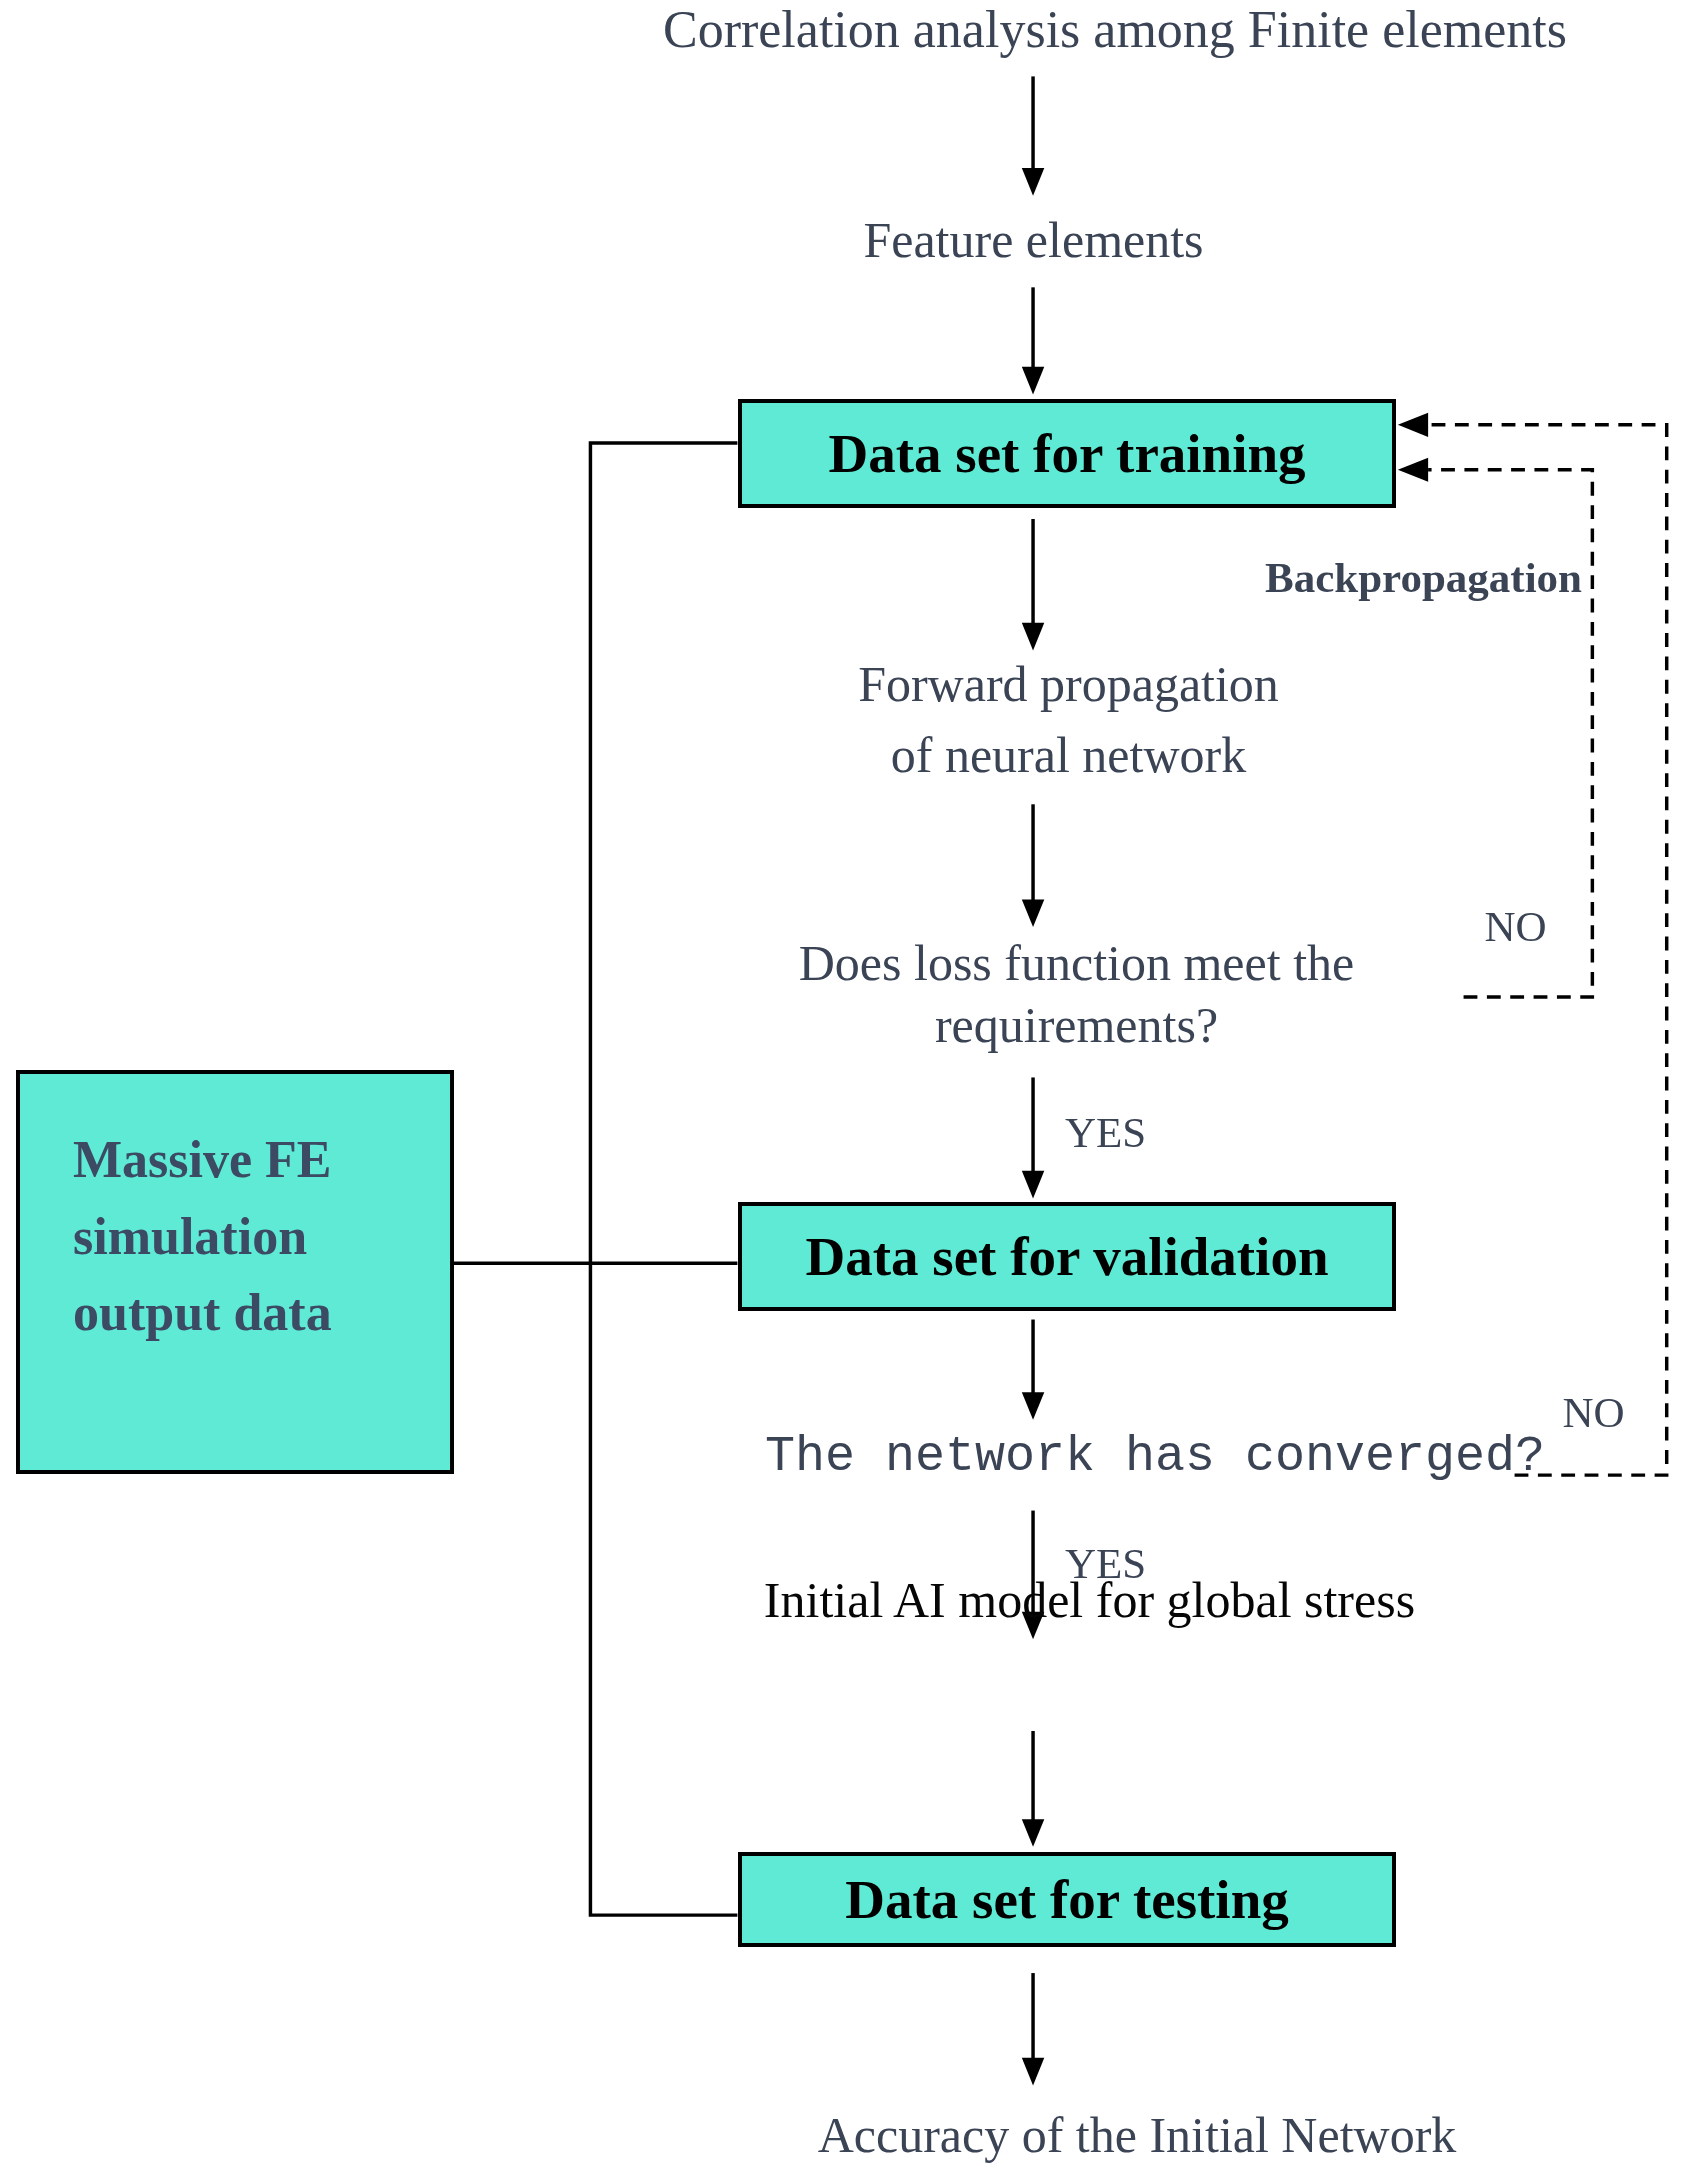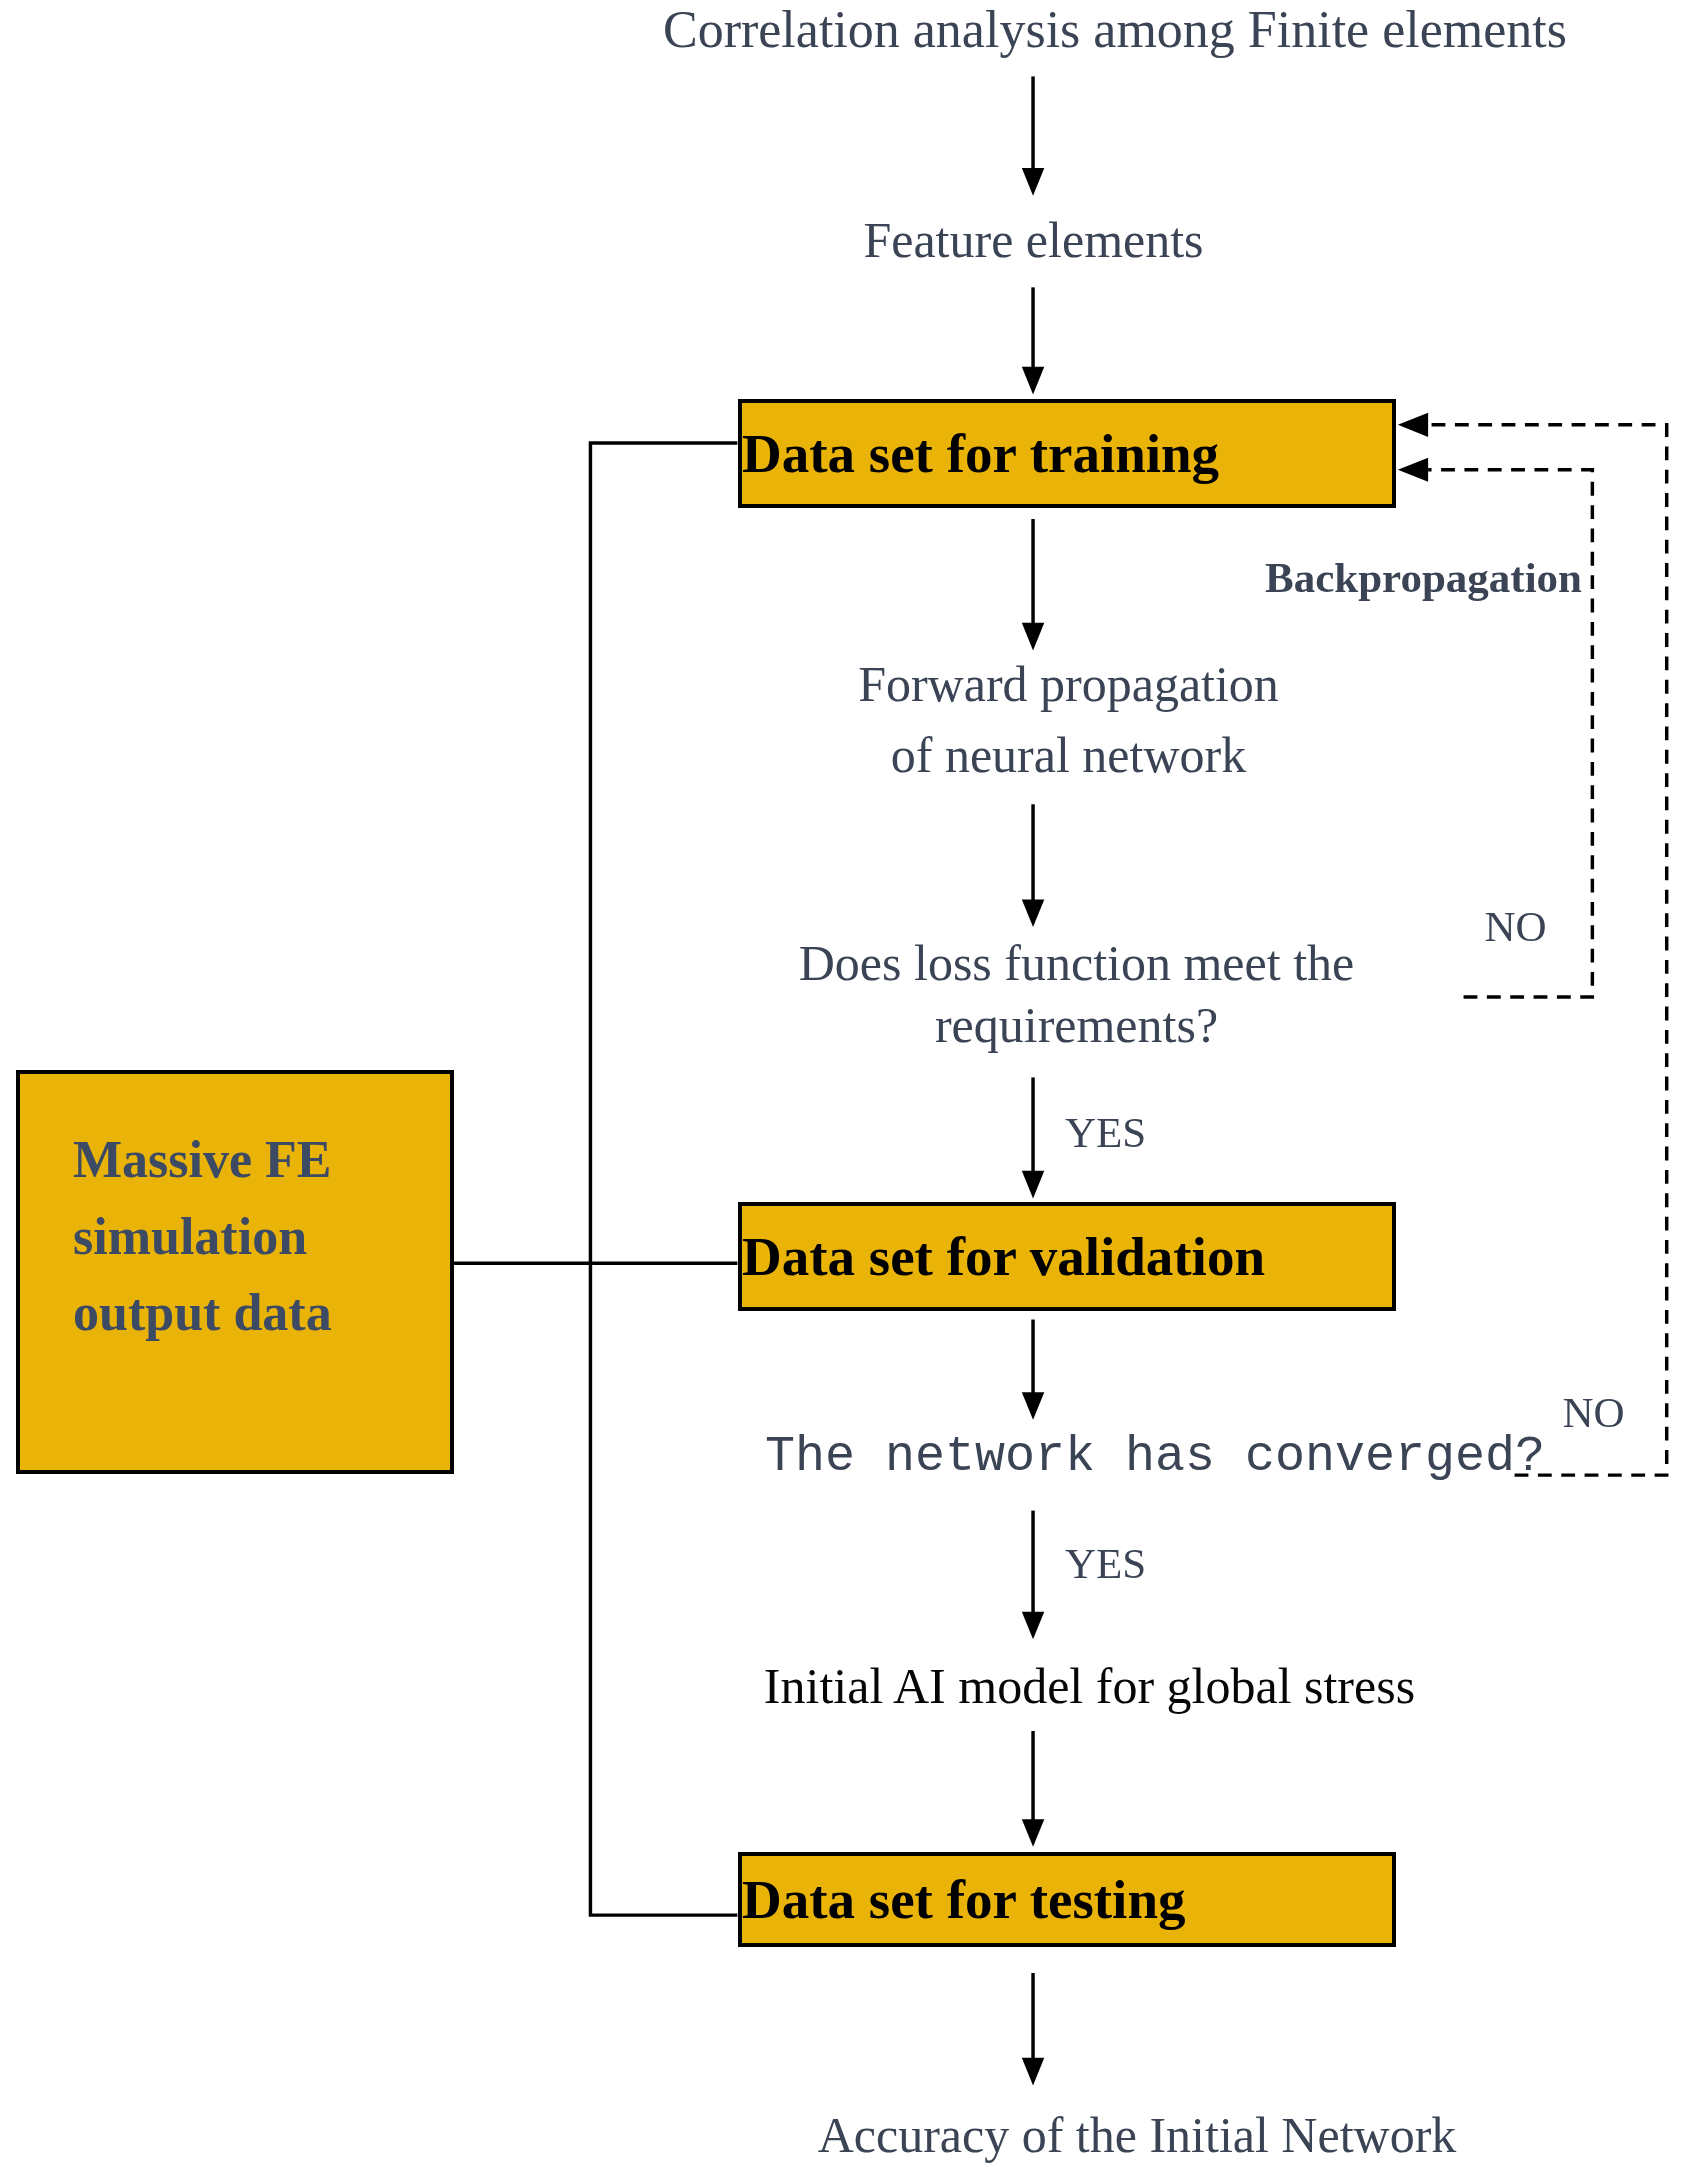--- a/index.html
+++ b/index.html
@@ -22,22 +22,22 @@
   .t.title { font-size:52px; }
   .t.black { color:#060606; }
   .t.small { font-size:43px; }
   .t.bold  { font-weight:bold; }
   .t.right { text-align:right; }
   .t.left  { text-align:left; }
   .box {
     position:absolute;
     box-sizing:border-box;
     border:4.3px solid #000000;
-    background:#eab308;
-    display:flex; align-items:center; justify-content:flex-start;
+    background:#5eead4;
+    display:flex; align-items:center; justify-content:center;
   }
   .box span {
     font-weight:bold;
     font-size:55px;
     color:#000000;
     white-space:nowrap;
   }
   .massive-line {
     position:absolute;
     font-weight:bold;
@@ -124,21 +124,21 @@
   <div class="t small left" style="left:1065px; top:1110px; width:138px;">YES</div>
 
   <div class="box" style="left:738px; top:1202px; width:658px; height:109px;">
     <span>Data set for validation</span>
   </div>
 
   <div class="t" style="left:765px; top:1430px; width:683px;font-family:Liberation Mono, monospace;">The network has converged?</div>
   <div class="t small" style="left:1546px; top:1390px; width:95px;">NO</div>
   <div class="t small left" style="left:1065px; top:1541px; width:138px;">YES</div>
 
-  <div class="t black" style="left:709px; top:1659px; width:761px;">Initial AI model for global stress</div>
+  <div class="t black" style="left:709px; top:1573px; width:761px;">Initial AI model for global stress</div>
 
   <div class="box" style="left:738px; top:1852px; width:658px; height:95px;">
     <span>Data set for testing</span>
   </div>
 
   <div class="t" style="left:739px; top:2108px; width:796px;">Accuracy of the Initial Network</div>
 
   <div class="box" style="left:15.6px; top:1070px; width:438px; height:404px;"></div>
   <div class="massive-line" style="left:73px; top:1134px;">Massive FE</div>
   <div class="massive-line" style="left:73px; top:1211px;">simulation</div>

